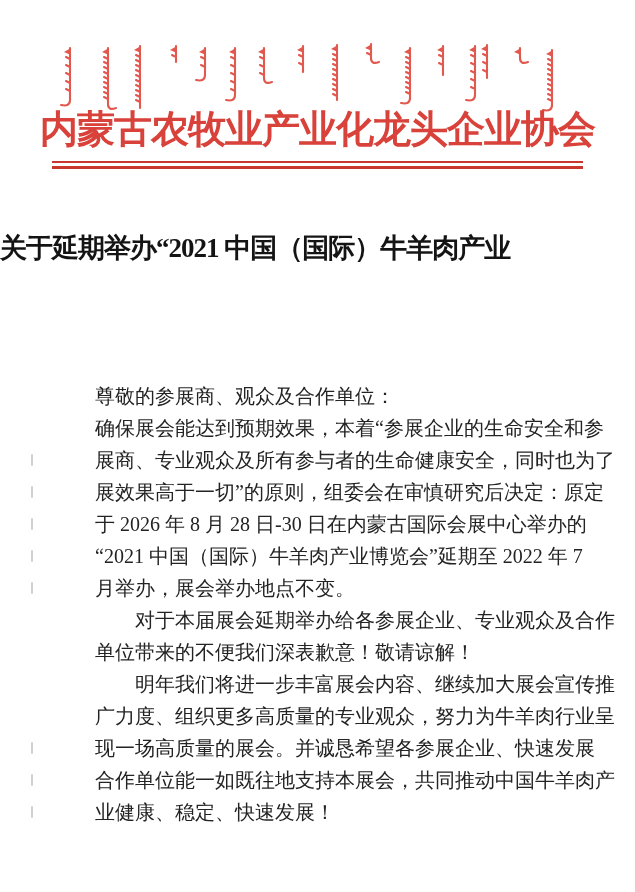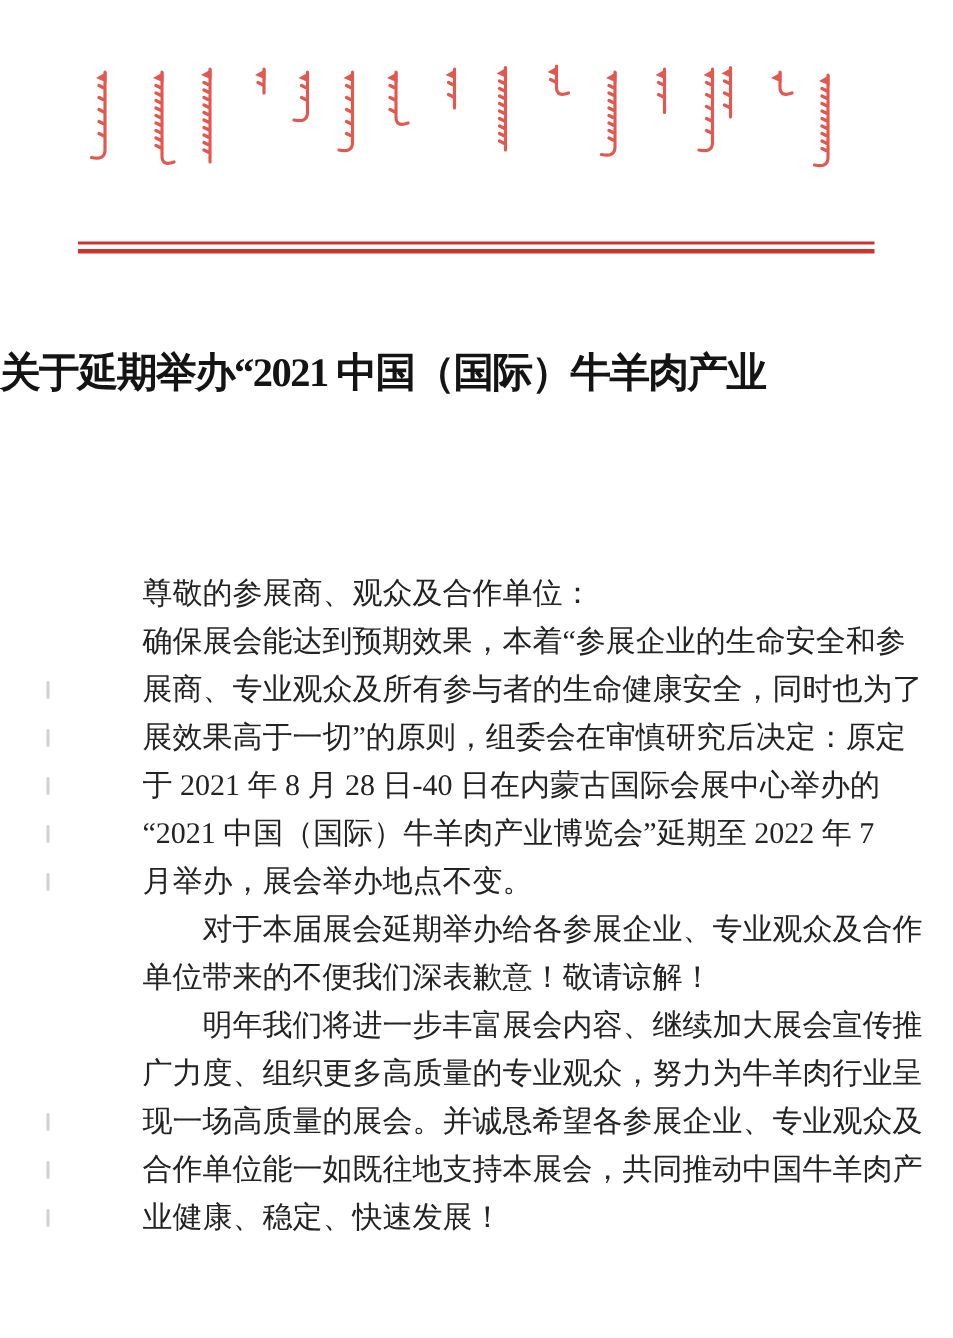--- a/index.html
+++ b/index.html
@@ -51,44 +51,45 @@
 </head>
 <body>
 
 <div class="page">
 
   <svg class="banner" id="mongolian-banner" viewBox="0 0 520 70" aria-label="Mongolian vertical script banner">
       <path d="M8,10 L15,6 L15,13 Z M46,10 L53,6 L53,13 Z M78,8 L85,4 L85,11 Z M114,8 L121,4 L121,11 Z M143,10 L150,6 L150,13 Z M173,10 L180,6 L180,13 Z M202,10 L209,6 L209,13 Z M241,8 L248,4 L248,11 Z M275,7 L282,3 L282,10 Z M309,6 L316,2 L316,9 Z M348,10 L355,6 L355,13 Z M381,8 L388,4 L388,11 Z M413,8 L420,4 L420,11 Z M425,7 L432,3 L432,10 Z M458,10 L465,6 L465,13 Z M490,12 L497,8 L497,15 Z " fill="#e2584e" stroke="none"></path>
       <path d="M14,6 V58 M10,15 L14,17 M10,23 L14,25 M10,31 L14,33 M10,39 L14,41 M10,47 L14,49 M14,58 Q14,65 5,63 M52,6 V62 M48,15 L52,17 M48,20 L52,22 M48,25 L52,27 M48,30 L52,32 M48,35 L52,37 M48,40 L52,42 M48,45 L52,47 M48,50 L52,52 M48,55 L52,57 M52,62 Q52,69 60,66 M84,4 V66 M80,13 L84,15 M80,18 L84,20 M80,23 L84,25 M80,28 L84,30 M80,33 L84,35 M80,38 L84,40 M80,43 L84,45 M80,48 L84,50 M80,53 L84,55 M80,58 L84,60 M120,4 V20 M116,13 L120,15 M149,6 V33 M145,15 L149,17 M145,23 L149,25 M149,33 Q149,40 140,38 M179,6 V53 M175,15 L179,17 M175,23 L179,25 M175,31 L179,33 M175,39 L179,41 M175,47 L179,49 M179,53 Q179,60 170,58 M208,6 V36 M204,15 L208,17 M204,23 L208,25 M204,31 L208,33 M208,36 Q208,43 216,40 M247,4 V30 M243,13 L247,15 M243,21 L247,23 M281,3 V58 M277,12 L281,14 M277,17 L281,19 M277,22 L281,24 M277,27 L281,29 M277,32 L281,34 M277,37 L281,39 M277,42 L281,44 M277,47 L281,49 M277,52 L281,54 M315,2 V16 M311,11 L315,13 M315,16 Q315,23 323,20 M354,6 V56 M350,15 L354,17 M350,20 L354,22 M350,25 L354,27 M350,30 L354,32 M350,35 L354,37 M350,40 L354,42 M350,45 L354,47 M350,50 L354,52 M354,56 Q354,63 345,61 M387,4 V33 M383,13 L387,15 M383,21 L387,23 M419,4 V53 M415,13 L419,15 M415,21 L419,23 M415,29 L419,31 M415,37 L419,39 M415,45 L419,47 M419,53 Q419,60 410,58 M431,3 V36 M427,12 L431,14 M427,20 L431,22 M427,28 L431,30 M464,6 V16 M464,16 Q464,23 472,20 M496,8 V63 M492,17 L496,19 M492,22 L496,24 M492,27 L496,29 M492,32 L496,34 M492,37 L496,39 M492,42 L496,44 M492,47 L496,49 M492,52 L496,54 M492,57 L496,59 M496,63 Q496,70 487,68 " fill="none" stroke="#e2584e" stroke-width="2.1" stroke-linecap="round"></path>
     </svg>
 
+  <div class="org-name">内蒙古农牧业产业化龙头企业协会</div>
 
   <div class="rule">
     <div class="rule-top"></div>
     <div class="rule-gap"></div>
     <div class="rule-bottom"></div>
   </div>
 
   <div class="title">
     <div>关于延期举办“2021 中国（国际）牛羊肉产业</div>
   </div>
 
   <div class="body-text">
     <div class="line">尊敬的参展商、观众及合作单位：</div>
     <div class="line">确保展会能达到预期效果，本着“参展企业的生命安全和参</div>
     <div class="line">展商、专业观众及所有参与者的生命健康安全，同时也为了</div>
     <div class="line">展效果高于一切”的原则，组委会在审慎研究后决定：原定</div>
-    <div class="line">于 2021 年 8 月 28 日-40 日在内蒙古国际会展中心举办的</div>
+    <div class="line">于 2026 年 8 月 28 日-30 日在内蒙古国际会展中心举办的</div>
     <div class="line">“2021 中国（国际）牛羊肉产业博览会”延期至 2022 年 7</div>
     <div class="line">月举办，展会举办地点不变。</div>
     <div class="line indent">对于本届展会延期举办给各参展企业、专业观众及合作</div>
     <div class="line">单位带来的不便我们深表歉意！敬请谅解！</div>
     <div class="line indent">明年我们将进一步丰富展会内容、继续加大展会宣传推</div>
     <div class="line">广力度、组织更多高质量的专业观众，努力为牛羊肉行业呈</div>
-    <div class="line">现一场高质量的展会。并诚恳希望各参展企业、专业观众及</div>
+    <div class="line">现一场高质量的展会。并诚恳希望各参展企业、快速发展</div>
     <div class="line">合作单位能一如既往地支持本展会，共同推动中国牛羊肉产</div>
     <div class="line">业健康、稳定、快速发展！</div>
   </div>
 
   <div id="artifacts">
       <div class="artifact" style="top: 454px;"></div>
       <div class="artifact" style="top: 486px;"></div>
       <div class="artifact" style="top: 518px;"></div>
       <div class="artifact" style="top: 550px;"></div>
       <div class="artifact" style="top: 582px;"></div>

